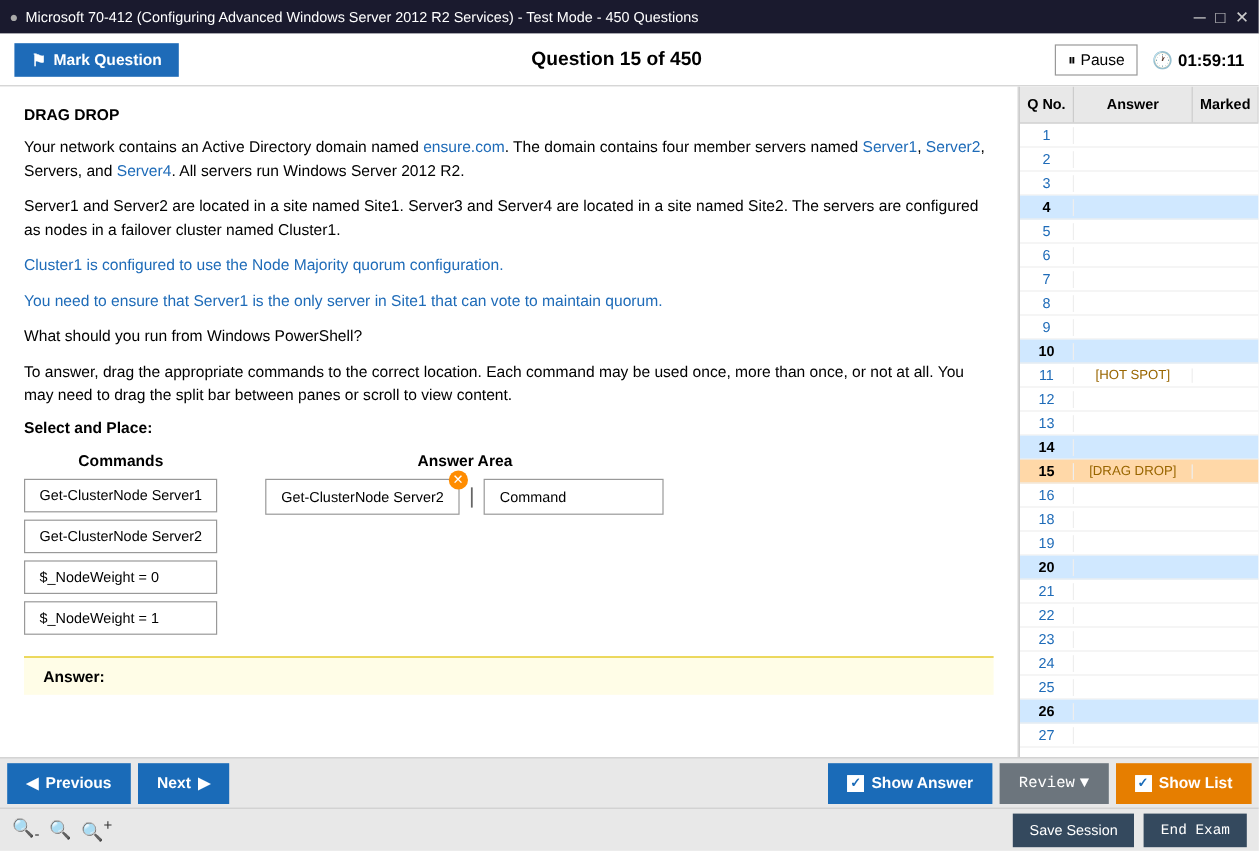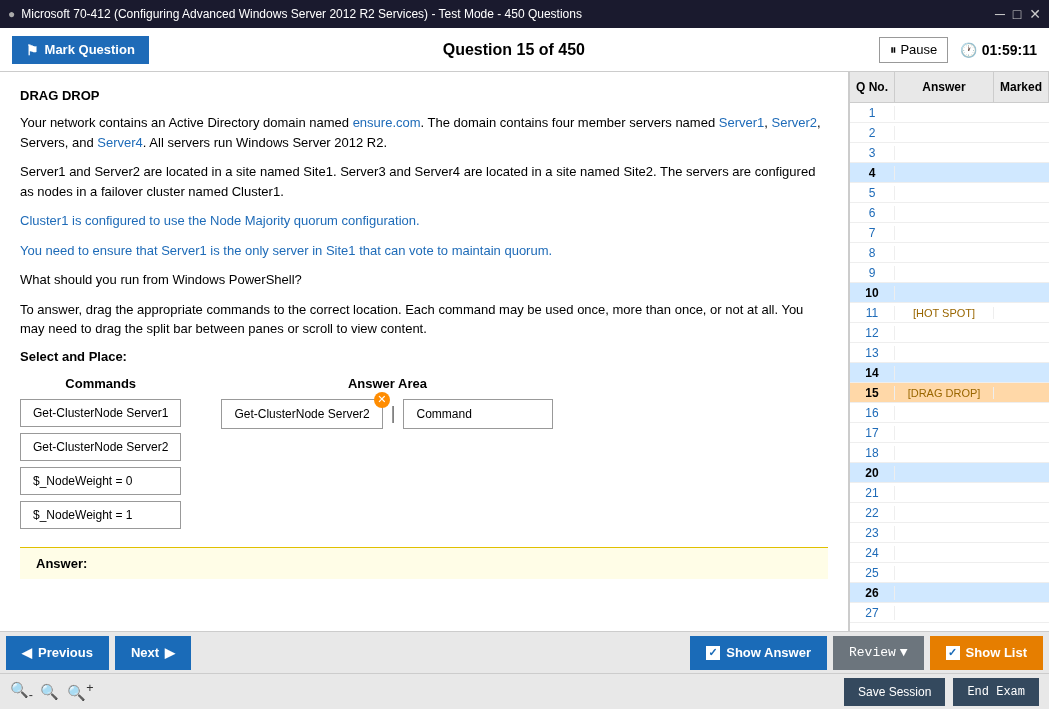--- a/index.html
+++ b/index.html
@@ -478,26 +478,26 @@
           <div class="q-no bold">15</div>
           <div class="q-answer">[DRAG DROP]</div>
           <div class="q-marked"></div>
         </div>
         <div class="q-row">
           <div class="q-no">16</div>
           <div class="q-answer"></div>
           <div class="q-marked"></div>
         </div>
         <div class="q-row">
-          <div class="q-no">17</div>
-          <div class="q-answer"></div>
-          <div class="q-marked"></div>
-        </div>
-        <div class="q-row">
           <div class="q-no">18</div>
+          <div class="q-answer"></div>
+          <div class="q-marked"></div>
+        </div>
+        <div class="q-row">
+          <div class="q-no">19</div>
           <div class="q-answer"></div>
           <div class="q-marked"></div>
         </div>
         <div class="q-row highlighted">
           <div class="q-no bold">20</div>
           <div class="q-answer"></div>
           <div class="q-marked"></div>
         </div>
         <div class="q-row">
           <div class="q-no">21</div>

